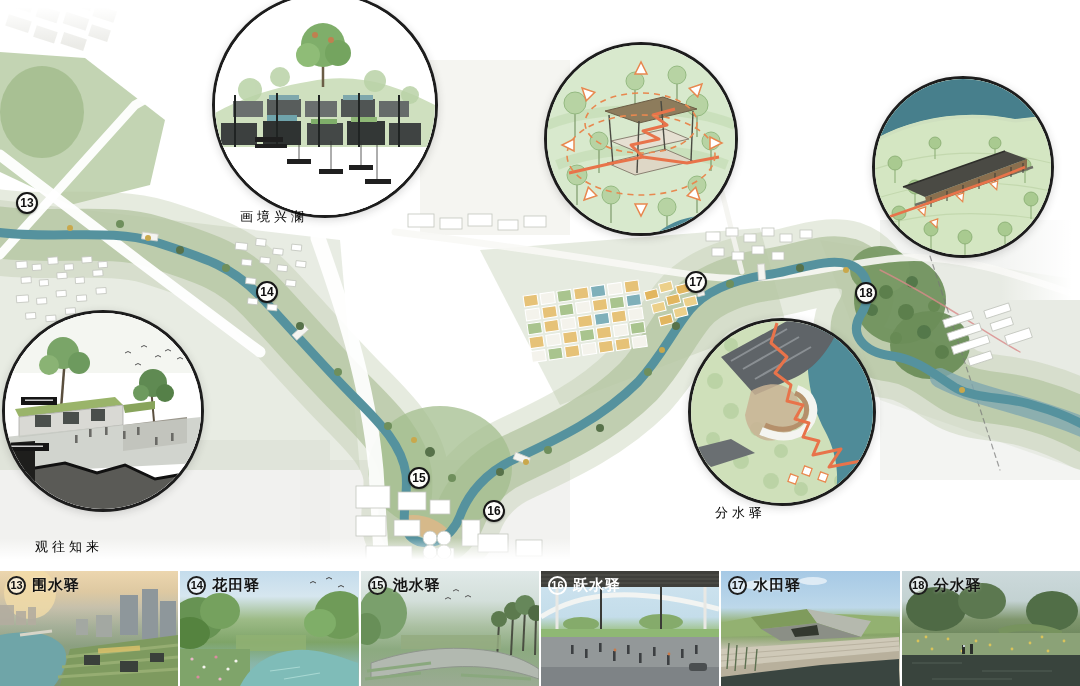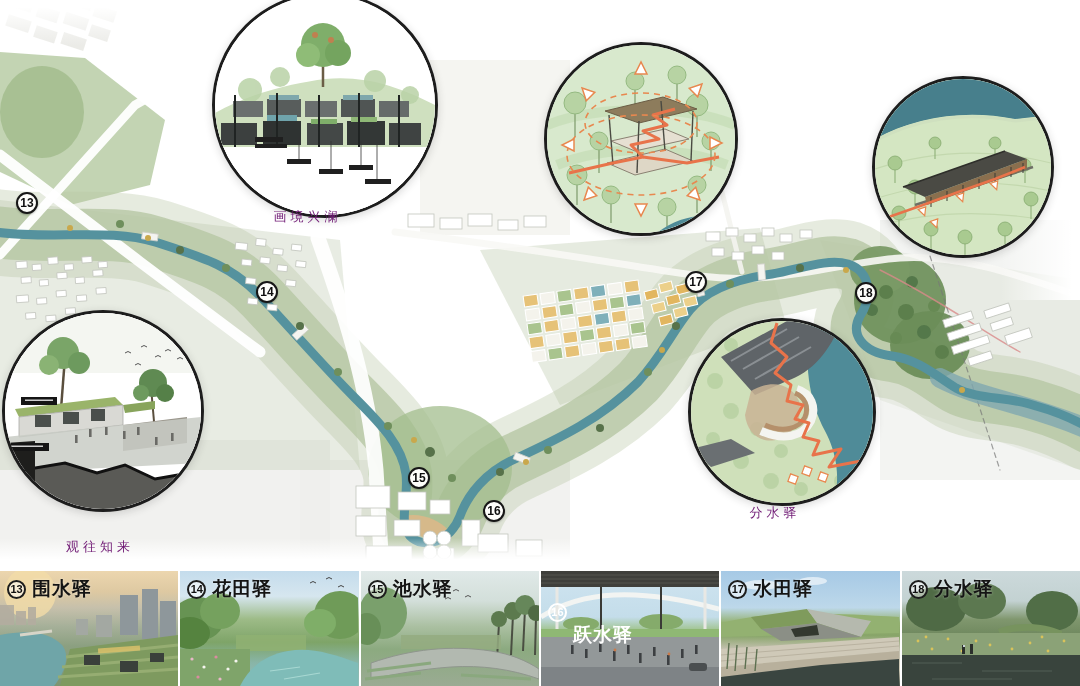--- a/index.html
+++ b/index.html
@@ -8,35 +8,35 @@
   
   #map-svg{position:absolute;left:0;top:0;z-index:0;}
   .fade{position:absolute;z-index:1;pointer-events:none;}
   #fade-top{left:0;top:0;width:1080px;height:46px;background:linear-gradient(180deg,#ffffff 15%,rgba(255,255,255,0));}
   #fade-bottom{left:0;top:538px;width:1080px;height:33px;background:linear-gradient(0deg,#ffffff 35%,rgba(255,255,255,0));}
   #fade-right{left:1000px;top:0;width:80px;height:300px;background:linear-gradient(90deg,rgba(255,255,255,0),#ffffff 90%);}
   
   .callout{position:absolute;border:3px solid #1d1d1d;border-radius:50%;overflow:hidden;
            background:#ffffff;z-index:2;box-shadow:0 2px 8px rgba(40,40,40,.18);}
   .callout svg{display:block;}
-  .callout-caption{position:absolute;z-index:3;color:#701a75;font-size:13px;letter-spacing:4px;text-align:center;}
+  .callout-caption{position:absolute;z-index:3;color:#000000;font-size:13px;letter-spacing:4px;text-align:left;}
   
   .marker{position:absolute;z-index:4;width:22px;height:22px;box-sizing:border-box;border:2px solid #161616;
           border-radius:50%;background:#fdfdfa;color:#0e0e0e;font-weight:bold;font-size:12px;line-height:18px;
           text-align:center;box-shadow:0 1px 2px rgba(0,0,0,.25);}
   
   #gallery{position:absolute;left:0;top:571px;width:1080px;height:115px;display:flex;gap:2px;z-index:5;}
   .panel{position:relative;flex:1 1 0;overflow:hidden;}
   .panel svg{position:absolute;left:0;top:0;}
   .plabel{position:absolute;top:5px;left:7px;display:flex;align-items:center;gap:6px;z-index:3;}
   .pnum{width:19px;height:19px;box-sizing:border-box;border:2px solid #1d1d1d;border-radius:50%;
         background:rgba(255,255,255,.55);color:#101010;font-weight:bold;font-size:11px;line-height:15px;text-align:center;}
-  .pname{font-weight:bold;font-size:19px;color:#141414;letter-spacing:1px;text-shadow:0 0 3px rgba(255,255,255,.5);}
+  .pname{font-weight:bold;font-size:15px;color:#141414;letter-spacing:1px;text-shadow:0 0 3px rgba(255,255,255,.5);}
   .panel.dark-label .pnum{border-color:#ffffff;color:#ffffff;background:transparent;}
-  .panel.dark-label .pname{color:#ffffff;text-shadow:none;margin-top:46px;}
+  .panel.dark-label .pname{color:#ffffff;text-shadow:none;}
   
   .bg13{background:linear-gradient(180deg,#ecd6ae 0%,#dec9a2 18%,#c6c0ab 32%,#a6b099 48%,#8ca081 65%,#7c9571 100%);}
   .bg14{background:linear-gradient(180deg,#c4dcec 0%,#d6e6ef 22%,#9dbb87 42%,#7ea468 62%,#89b5a8 80%,#8fc0ba 100%);}
   .bg15{background:linear-gradient(180deg,#e0e9e8 0%,#d3dfda 26%,#abc0a2 48%,#8caa80 68%,#9aab93 100%);}
   .bg16{background:linear-gradient(180deg,#cfe4f0 0%,#c4ddea 40%,#a5c79b 50%,#92ba78 57%,#9da2a2 63%,#8d9294 82%,#7d8285 100%);}
   .bg17{background:linear-gradient(180deg,#a6c9e5 0%,#bdd8ea 32%,#94b171 45%,#88a569 56%,#c4c1b0 68%,#d2cbb8 86%,#4a5349 100%);}
   .bg18{background:linear-gradient(180deg,#ccd9db 0%,#c3d2d2 26%,#80976e 42%,#6f885e 56%,#94a87c 72%,#57624f 84%,#39423c 100%);}
 </style>
 </head>
 <body>

